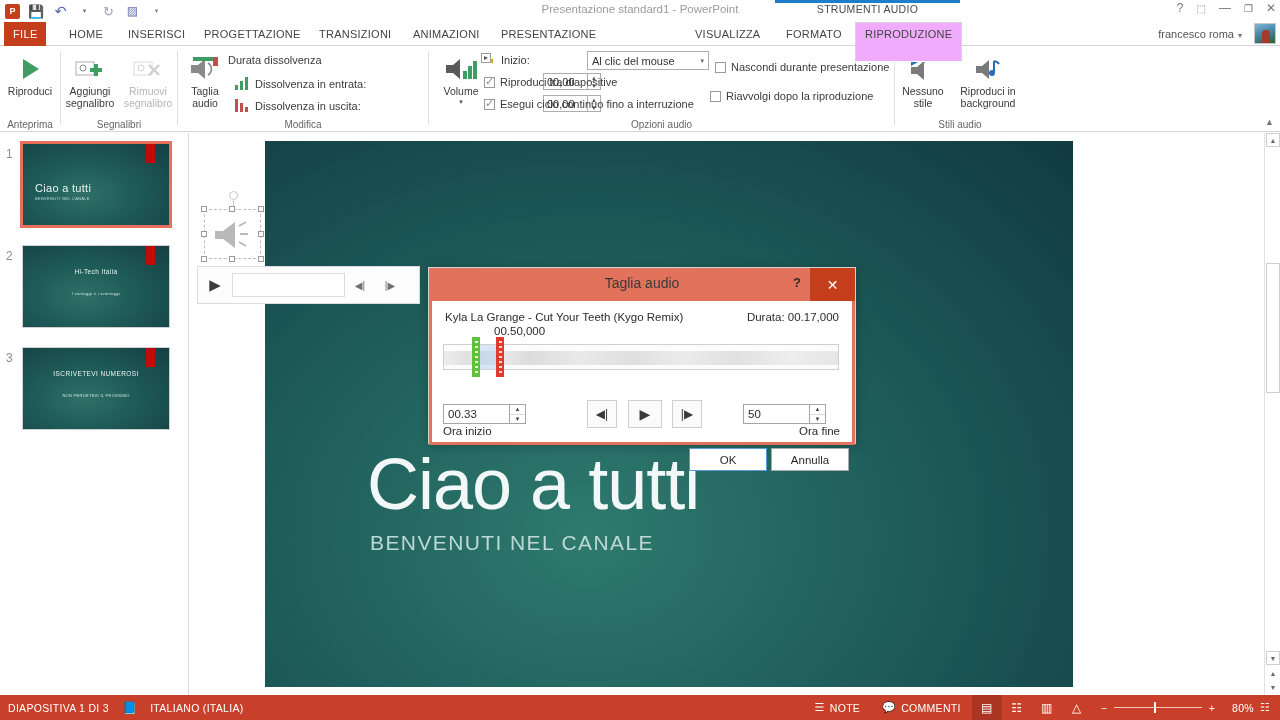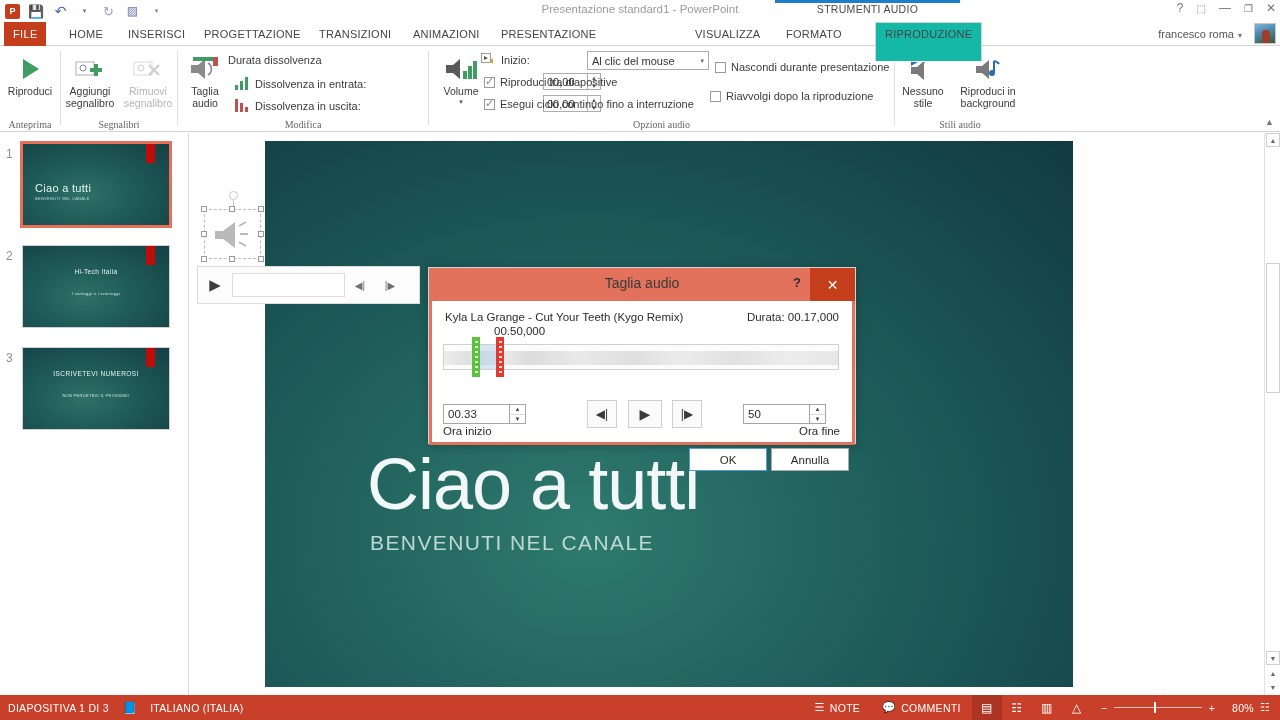--- a/index.html
+++ b/index.html
@@ -28,36 +28,36 @@
   .ctx-tab .bar { position:absolute; left:0; top:0; width:185px; height:3px; background:#1e7ec8; }
   .ctx-tab .lbl { position:absolute; left:0; top:3px; width:185px; text-align:center;
                   font-size:10.5px; color:#4a4a4a; letter-spacing:.3px; }
 
   
   .tabstrip { position:absolute; left:0; top:22px; width:1280px; height:24px; background:#fff;
               border-bottom:1px solid #d4d4d4; }
   .tab { position:absolute; top:0; height:40px; line-height:24px; font-size:11px; color:#444;
          padding:0 9px; letter-spacing:.25px; cursor:default; white-space:nowrap; }
   .tab.file { background:#c43e1c; color:#fff; font-size:11px; letter-spacing:.4px; }
-  .tab.active { background:#14b8a6; border:1px solid #d4d4d4; border-bottom:1px solid #fff;
-                line-height:23px; z-index:3;margin-left:20px; }
+  .tab.active { background:#f0abfc; border:1px solid #d4d4d4; border-bottom:1px solid #fff;
+                line-height:23px; z-index:3; }
   .acct { position:absolute; right:38px; top:0; height:24px; line-height:24px; font-size:11px; color:#555; }
   .acct .caret { font-size:8px; color:#777; margin-left:4px; }
   .avatar { position:absolute; right:4px; top:1px; width:22px; height:21px;
             background:linear-gradient(160deg,#7fb6d8 0%,#4d8cb0 40%,#2f5d3d 100%);
             border:1px solid #c9c9c9; overflow:hidden; }
   .avatar:after { content:""; position:absolute; left:7px; top:6px; width:8px; height:14px;
             background:#a03c2c; border-radius:3px 3px 0 0; }
 
   
   .ribbon { position:absolute; left:0; top:46px; width:1280px; height:86px; background:#fff;
             border-bottom:1px solid #d4d4d4; }
   .rgroup { position:absolute; top:0; height:86px; }
   .rgroup .gtitle { position:absolute; bottom:2px; width:100%; text-align:center;
-                    font-size:10px; color:#666;font-family:Liberation Serif, serif; }
+                    font-size:10px; color:#666; }
   .rdiv { position:absolute; top:5px; width:1px; height:74px; background:#e0e0e0; }
 
   .bigbtn { position:absolute; top:3px; width:64px; height:64px; text-align:center; cursor:default; }
   .bigbtn .gico { height:34px; display:flex; align-items:flex-end; justify-content:center; }
   .bigbtn .glabel { font-size:10.5px; color:#3b3b3b; line-height:11.5px; margin-top:3px; }
   .bigbtn.disabled .glabel { color:#b5b5b5; }
 
   .chkrow { position:absolute; font-size:11px; color:#3b3b3b; display:flex; align-items:center; gap:5px; }
   .cbox { width:11px; height:11px; border:1px solid #9a9a9a; background:#fff;
           display:inline-block; position:relative; flex:0 0 auto; }

